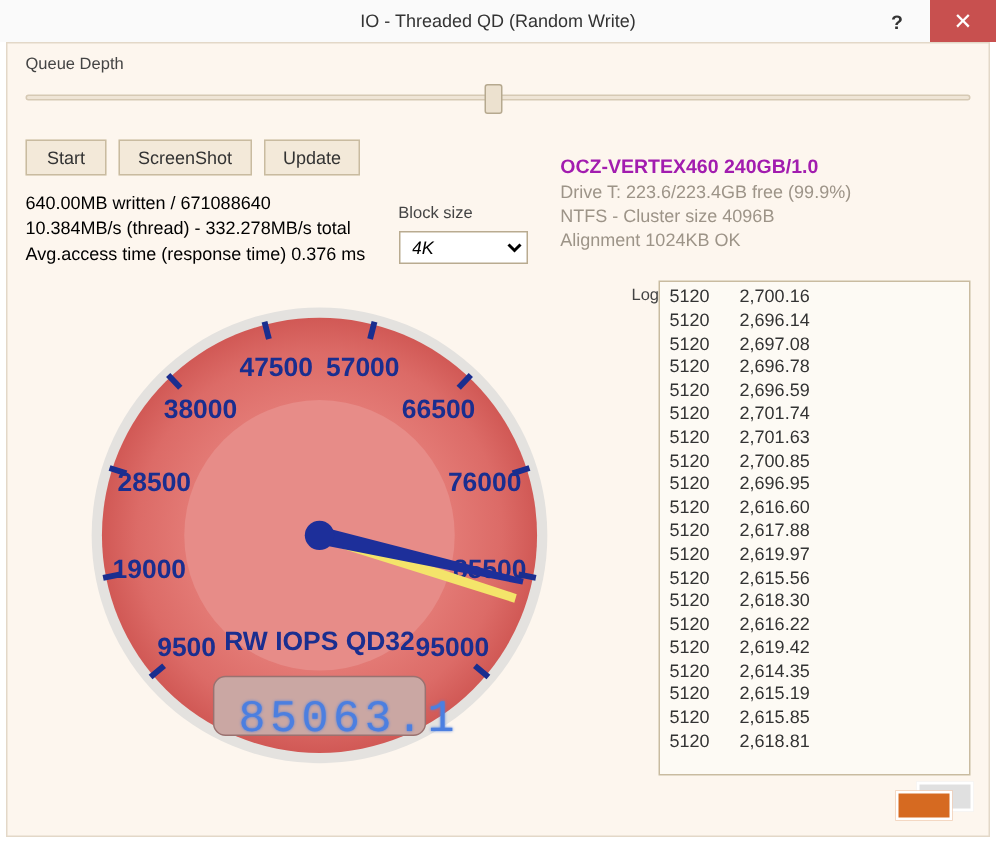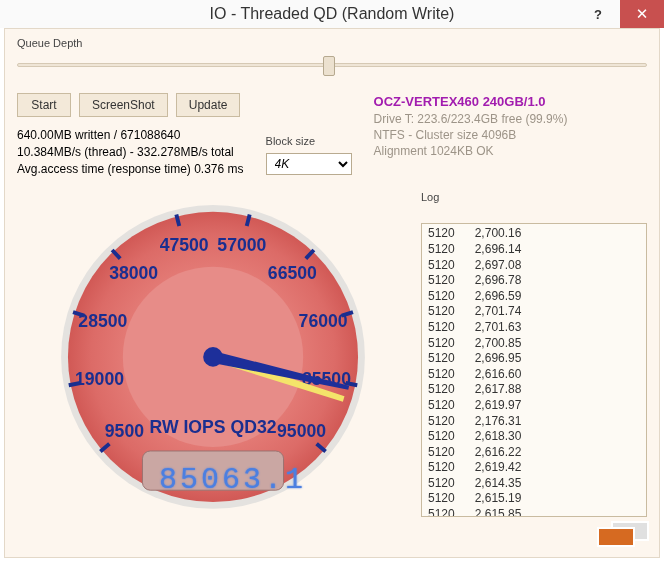--- a/index.html
+++ b/index.html
@@ -1,45 +1,45 @@
 <!DOCTYPE html>
 <html><head>
 <meta charset="utf-8">
 <style>
 * { box-sizing: border-box; margin: 0; padding: 0; font-family: "Segoe UI", Tahoma, sans-serif; }
 body { width: 664px; height: 562px; background: #fff; position: relative; overflow: hidden; }
 
 
 .titlebar { height: 28px; background: #fafafa; position: relative; display:flex; align-items:center; }
-.title { position:absolute; left:0; right:0; text-align:center; font-size:16px; color:#333; }
+.title { position:absolute; left:0; right:0; text-align:center; font-size:12px; color:#333; }
 .tb-right { position:absolute; right:0; top:0; display:flex; height:28px; }
 .tb-btn { width:44px; height:28px; display:flex; align-items:center; justify-content:center; font-size:13px; color:#333; }
 .tb-btn.help{ font-weight:700; }
 .tb-btn.close{ background:#c8504f; color:#fff; font-size:15px; }
 
 
 .pane { position:absolute; left:4px; right:4px; top:28px; bottom:4px; background:#fdf6ee; border:1px solid #e3d8c8; padding:8px 12px 12px 12px; }
 
 .grp-label{ font-size:11px; color:#444; margin-bottom:4px; }
 .slider-wrap{ position:relative; height:26px; margin:2px 0 14px 0; }
 .slider-track{ position:absolute; left:0; right:0; top:10px; height:4px; background:#efe5d6; border:1px solid #d6c9b4; border-radius:2px; }
 .slider-thumb{ position:absolute; top:3px; width:12px; height:20px; background:#ece1cf; border:1px solid #b6a98f; border-radius:2px; left:48.6%; }
 
-.row{ display:flex; align-items:flex-start; gap:22px; }
+.row{ display:flex; align-items:center; gap:22px; }
 .btns{ display:flex; gap:8px; }
 .btn{ background:#f3e9d9; border:1px solid #c9bba0; font-size:12px; color:#333; padding:4px 12px; cursor:pointer; min-width:54px; }
 .blk-label{ font-size:11px; color:#444;margin-top:42px; }
 .select{ margin-top:6px; width:86px; height:22px; font-size:12px; border:1px solid #b9ab90;background:#fff; padding-left:4px;font-style:italic;}
 .info{ font-size:12px; color:#9d9488; line-height:1.35; }
 .info .hd{ color:#a21caf; font-weight:700; font-size:13px; }
 .stats{ font-size:12px; color:#000000; margin-top:10px; line-height:1.4; }
 
 .lower{ display:flex; margin-top:10px; gap:12px; height:330px; }
 .gauge-wrap{ width:392px; position:relative; }
-.log-wrap{ flex:1; display:flex; flex-direction:column;gap:16px; }
+.log-wrap{ flex:1; display:flex; flex-direction:row; }
 .log-label{ font-size:11px; color:#444; margin:4px 0 4px 0; }
 .log-box{ flex:1; border:1px solid #c9bba0; background:#fdfaf4; font-size:12px; color:#333; overflow-y:scroll; padding:2px 6px;}
 .log-row{ white-space:pre; line-height:1.3; font-size:12px;}
 
 ::-webkit-scrollbar{ width:16px; background:#efe4d2; }
 ::-webkit-scrollbar-thumb{ background:#d8ccb5; border:1px solid #bdb097;}
 
 
 .gauge-svg{ width:100%; height:100%; }
 .digital{ position:absolute; left:130px; width:140px; top:276px; text-align:center; font-family:"DSEG7 Classic","Courier New",monospace; font-size:30px; letter-spacing:3px; color:#4c7fe0; text-shadow:0 0 2px #4c7fe0;margin-left:12px; }
@@ -153,21 +153,21 @@
           <div class="log-row">5120      2,697.08</div>
           <div class="log-row">5120      2,696.78</div>
           <div class="log-row">5120      2,696.59</div>
           <div class="log-row">5120      2,701.74</div>
           <div class="log-row">5120      2,701.63</div>
           <div class="log-row">5120      2,700.85</div>
           <div class="log-row">5120      2,696.95</div>
           <div class="log-row">5120      2,616.60</div>
           <div class="log-row">5120      2,617.88</div>
           <div class="log-row">5120      2,619.97</div>
-          <div class="log-row">5120      2,176.31</div>
+          <div class="log-row">5120      2,615.56</div>
           <div class="log-row">5120      2,618.30</div>
           <div class="log-row">5120      2,616.22</div>
           <div class="log-row">5120      2,619.42</div>
           <div class="log-row">5120      2,614.35</div>
           <div class="log-row">5120      2,615.19</div>
           <div class="log-row">5120      2,615.85</div>
           <div class="log-row">5120      2,618.81</div>
         </div>
     </div>
   </div>

